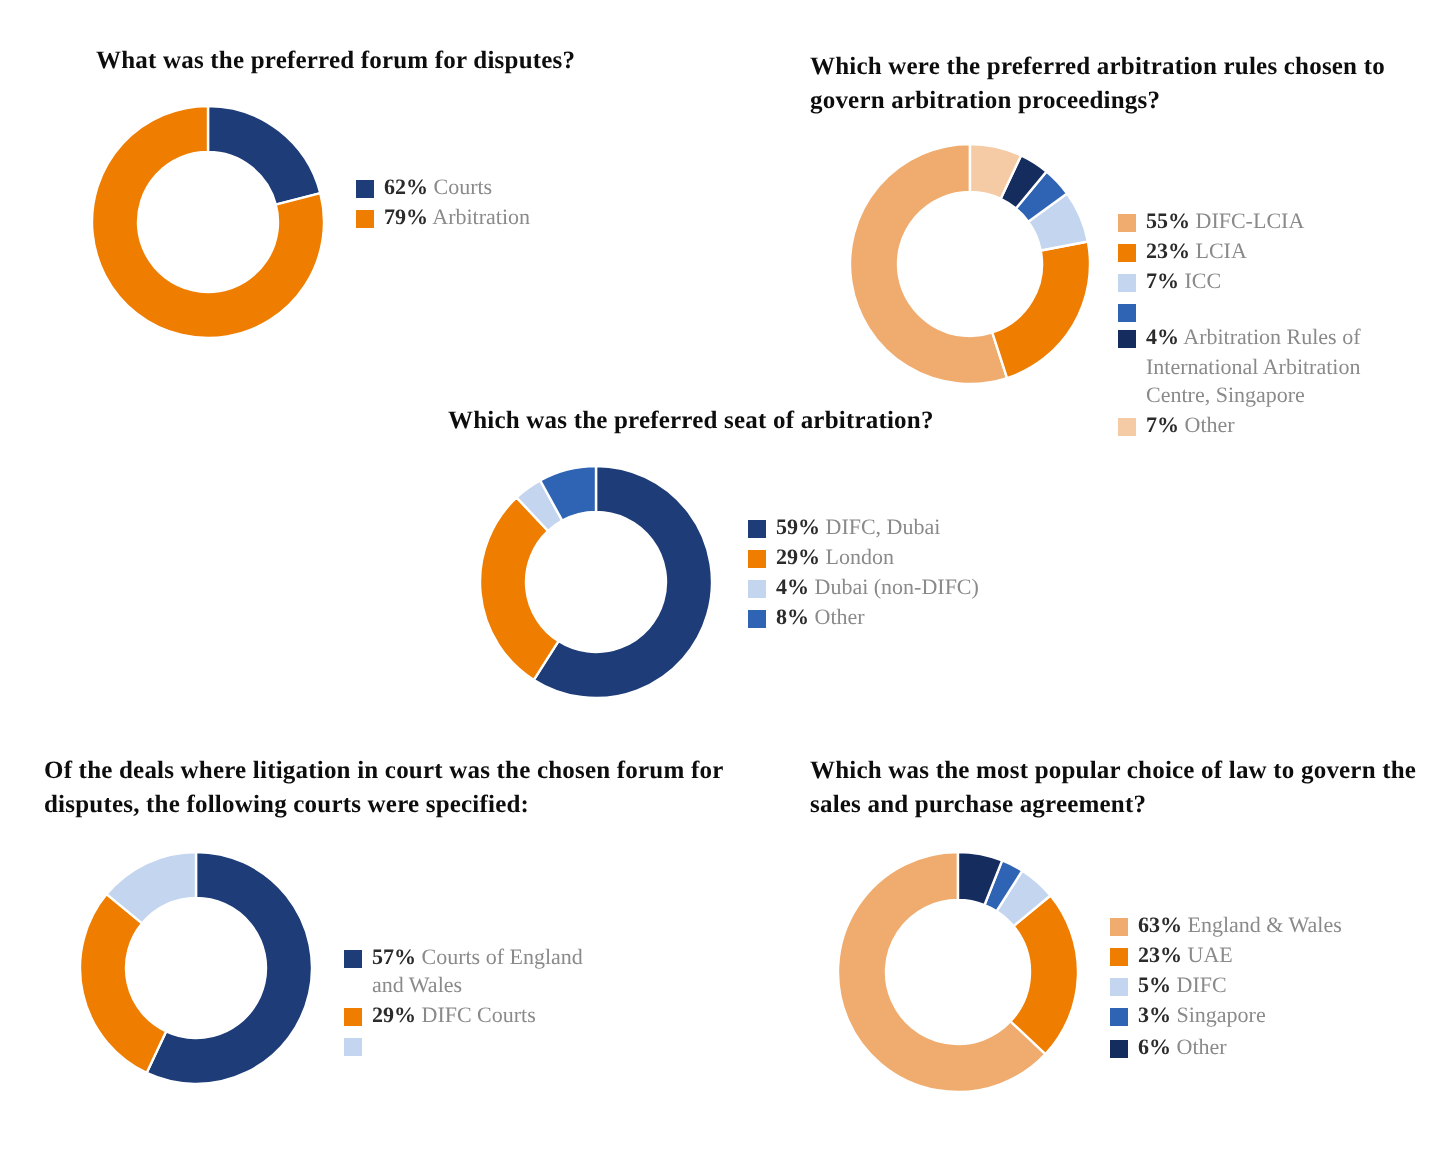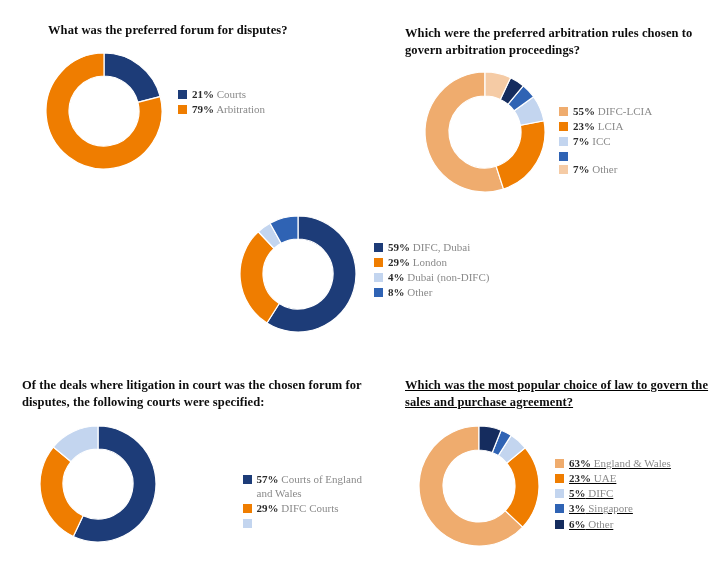--- a/index.html
+++ b/index.html
@@ -73,26 +73,26 @@
   .legend-pct {
     font-weight: bold;
     color: #2b2b2b;
   }
 
   
   #chart-forum          { left: 48px;  top: 22px;  width: 320px; }
   #chart-rules          { left: 405px; top: 14px;  width: 310px; margin-top: 11px; }
   #chart-seat           { left: 224px; top: 202px; width: 330px; }
   #chart-courts         { left: 22px;  top: 377px; width: 340px; }
-  #chart-law            { left: 405px; top: 377px; width: 310px; text-decoration: underline; }
+  #chart-law            { left: 405px; top: 377px; width: 310px; }
 
   #chart-forum  .chart-body  { margin-top: 10px; margin-left: -6px; }
   #chart-rules  .chart-body  { margin-top: 10px; margin-left: 16px; }
   #chart-seat   .chart-body  { margin-top: 10px; margin-left: 12px; }
-  #chart-courts .chart-body  { margin-top: 12px; margin-left: 14px; justify-content: space-between; }
+  #chart-courts .chart-body  { margin-top: 12px; margin-left: 14px; }
   #chart-law    .chart-body  { margin-top: 12px; margin-left: 10px; }
 
   #chart-forum  .legend { margin-left: 12px; margin-top: 36px; }
   #chart-rules  .legend { margin-left: 10px; margin-top: 34px; }
   #chart-seat   .legend { margin-left: 14px; margin-top: 26px; }
   #chart-courts .legend { margin-left: 12px; margin-top: 48px; }
   #chart-law    .legend { margin-left: 12px; margin-top: 32px; }
 </style>
 </head>
 <body>
@@ -102,21 +102,21 @@
   <div class="chart-body">
     <div class="donut-wrap">
         <svg width="124" height="124" viewBox="0 0 124 124">
           <path d="M62 4 A58 58 0 0 1 118.17782334546061 47.575986544438415 L95.90041063950208 53.29585394923008 A35 35 0 0 0 62 27 Z" fill="#1d3c78" stroke="#ffffff" stroke-width="1.2"></path>
           <path d="M118.17782334546061 47.575986544438415 A58 58 0 1 1 61.99999999999999 4 L61.99999999999999 27 A35 35 0 1 0 95.90041063950208 53.29585394923008 Z" fill="#ef7d00" stroke="#ffffff" stroke-width="1.2"></path>
         </svg>
       </div>
     <div class="legend">
         <div class="legend-row">
           <span class="legend-swatch" style="background: rgb(29, 60, 120);"></span>
-          <span class="legend-text"><span class="legend-pct">21%</span> Courts</span>
+          <span class="legend-text"><span class="legend-pct">62%</span> Courts</span>
         </div>
         <div class="legend-row">
           <span class="legend-swatch" style="background: rgb(239, 125, 0);"></span>
           <span class="legend-text"><span class="legend-pct">79%</span> Arbitration</span>
         </div>
       </div>
   </div>
 </div>
 
 <div class="chart-block" id="chart-rules">
@@ -142,28 +142,35 @@
           <span class="legend-text"><span class="legend-pct">23%</span> LCIA</span>
         </div>
         <div class="legend-row">
           <span class="legend-swatch" style="background: rgb(195, 213, 239);"></span>
           <span class="legend-text"><span class="legend-pct">7%</span> ICC</span>
         </div>
         <div class="legend-row">
           <span class="legend-swatch" style="background: rgb(47, 99, 180);"></span>
         </div>
         <div class="legend-row">
+          <span class="legend-swatch" style="background: rgb(21, 44, 94);"></span>
+          <span class="legend-text"><span class="legend-pct">4%</span> Arbitration Rules of
+International Arbitration
+Centre, Singapore</span>
+        </div>
+        <div class="legend-row">
           <span class="legend-swatch" style="background: rgb(245, 203, 165);"></span>
           <span class="legend-text"><span class="legend-pct">7%</span> Other</span>
         </div>
       </div>
   </div>
 </div>
 
 <div class="chart-block" id="chart-seat">
+  <div class="chart-title">Which was the preferred seat of arbitration?</div>
   <div class="chart-body">
     <div class="donut-wrap">
         <svg width="124" height="124" viewBox="0 0 124 124">
           <path d="M62 4 A58 58 0 1 1 30.922045891218225 110.97101967911689 L43.24606217573513 91.55147739257055 A35 35 0 1 0 62 27 Z" fill="#1d3c78" stroke="#ffffff" stroke-width="1.2"></path>
           <path d="M30.922045891218225 110.97101967911689 A58 58 0 0 1 22.29626785613602 19.719819609558165 L38.04085129249587 36.48609804025061 A35 35 0 0 0 43.24606217573513 91.55147739257055 Z" fill="#ef7d00" stroke="#ffffff" stroke-width="1.2"></path>
           <path d="M22.29626785613602 19.719819609558165 A58 58 0 0 1 34.05828690210047 11.174212557455938 L45.13862140643994 31.32926619846479 A35 35 0 0 0 38.04085129249587 36.48609804025061 Z" fill="#c3d5ef" stroke="#ffffff" stroke-width="1.2"></path>
           <path d="M34.05828690210047 11.174212557455938 A58 58 0 0 1 61.999999999999936 4 L61.999999999999964 27 A35 35 0 0 0 45.13862140643994 31.32926619846479 Z" fill="#2f63b4" stroke="#ffffff" stroke-width="1.2"></path>
         </svg>
       </div>
     <div class="legend">

